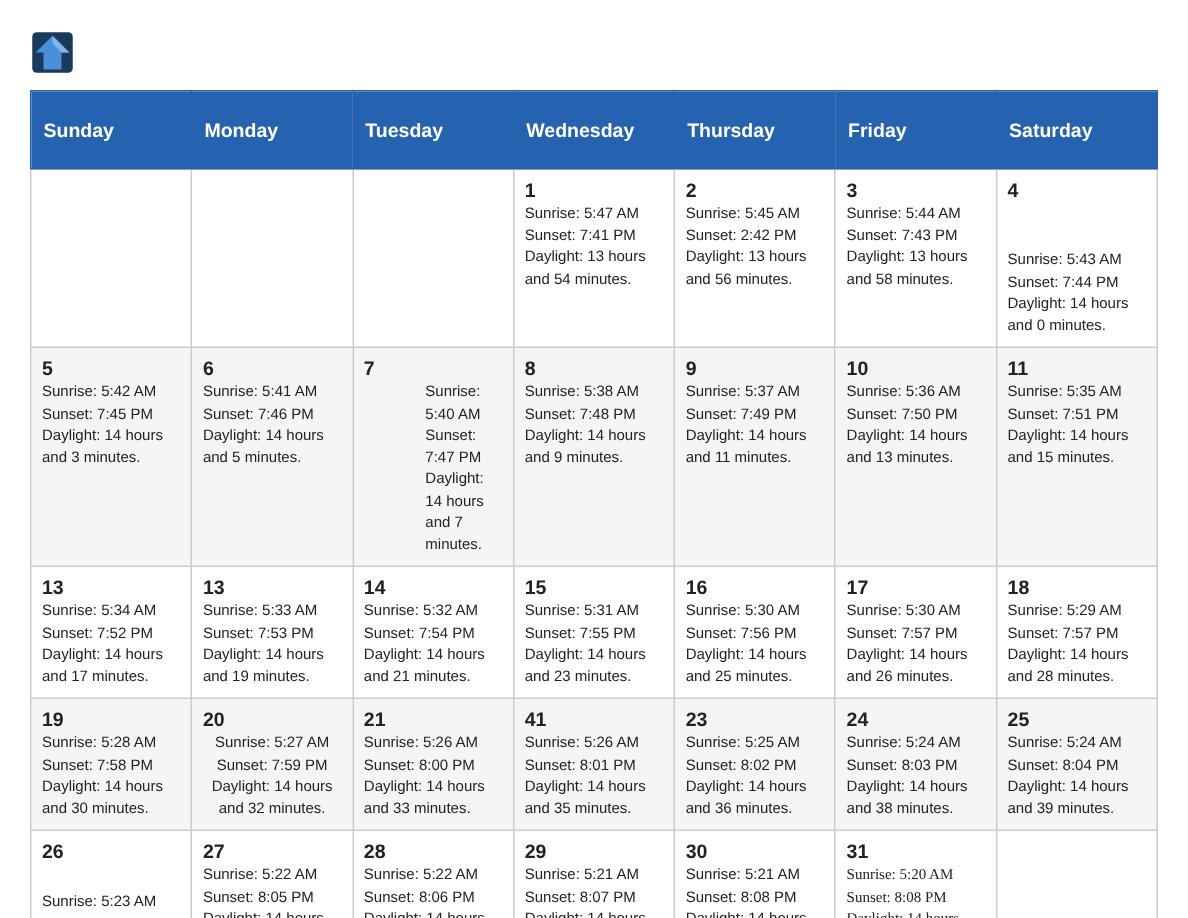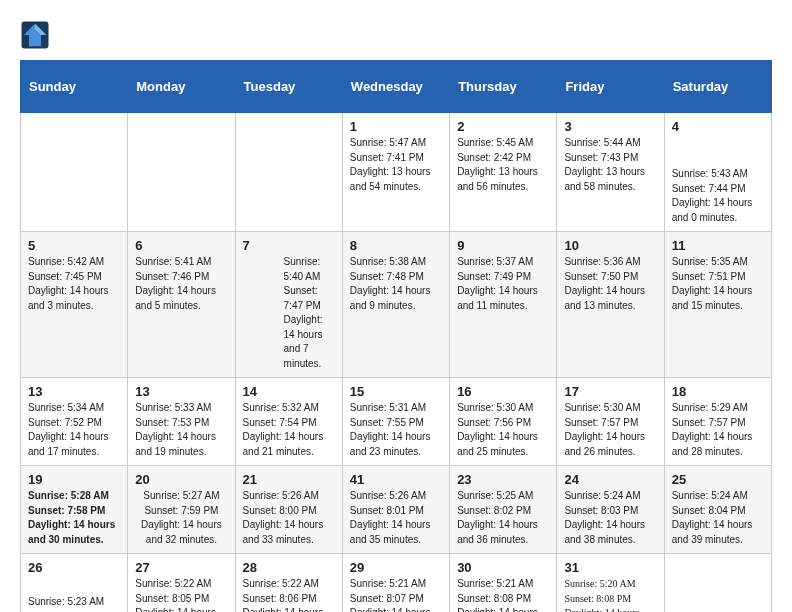--- a/index.html
+++ b/index.html
@@ -251,21 +251,21 @@
           <div class="day-num">18</div>
           <div class="day-info" style="white-space: pre-line;">Sunrise: 5:29 AM
 Sunset: 7:57 PM
 Daylight: 14 hours
 and 28 minutes.</div>
         </td>
       </tr>
       <tr>
         <td>
           <div class="day-num">19</div>
-          <div class="day-info" style="white-space: pre-line; font-weight: bold;">Sunrise: 5:28 AM
+          <div class="day-info" style="white-space: pre-line;">Sunrise: 5:28 AM
 Sunset: 7:58 PM
 Daylight: 14 hours
 and 30 minutes.</div>
         </td>
         <td>
           <div class="day-num">20</div>
           <div class="day-info" style="white-space: pre-line; text-align: center;">Sunrise: 5:27 AM
 Sunset: 7:59 PM
 Daylight: 14 hours
 and 32 minutes.</div>

